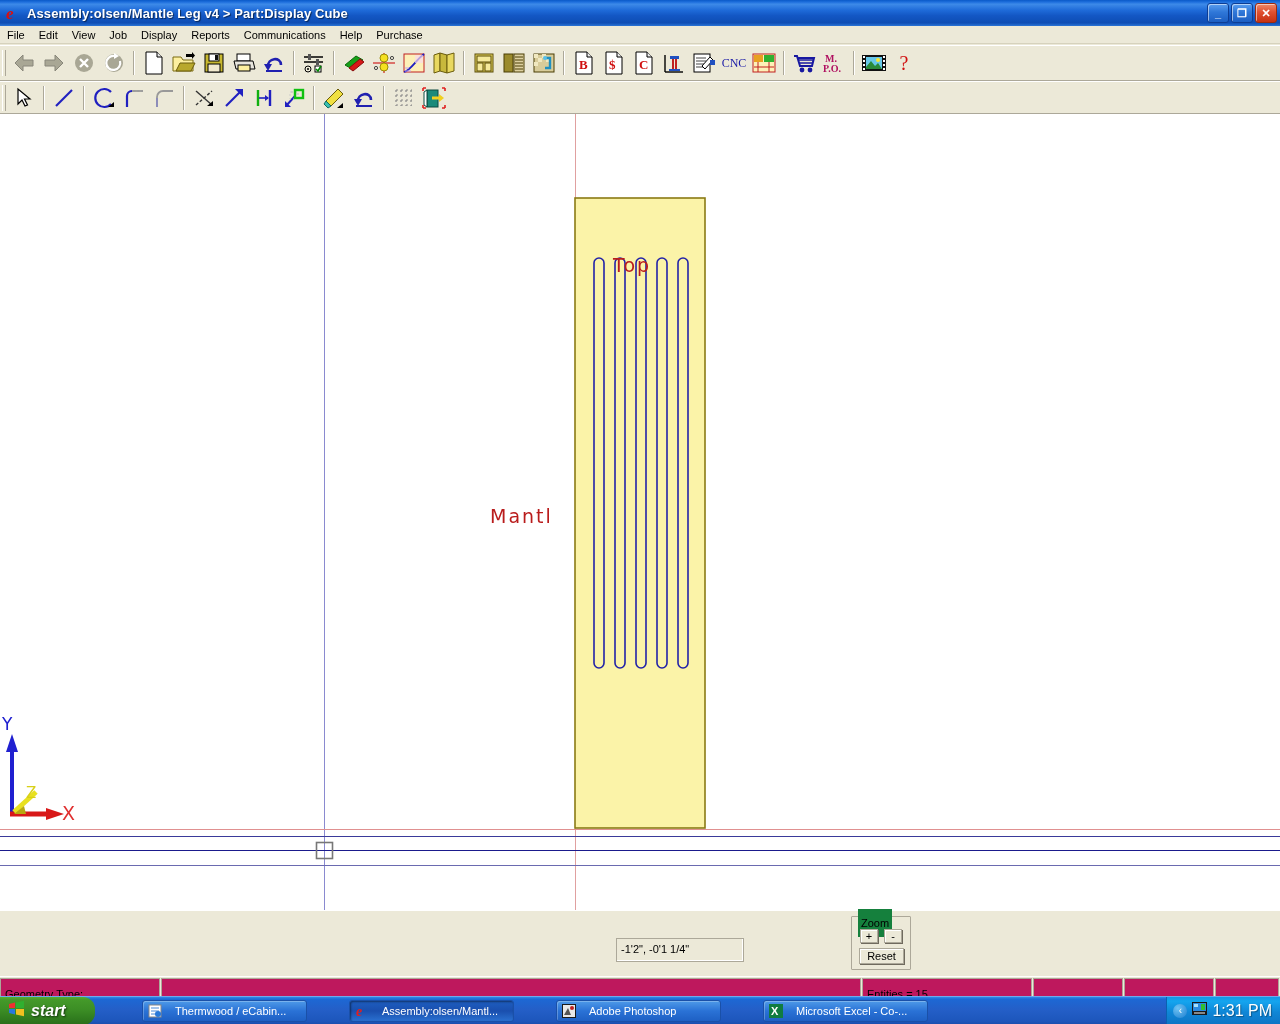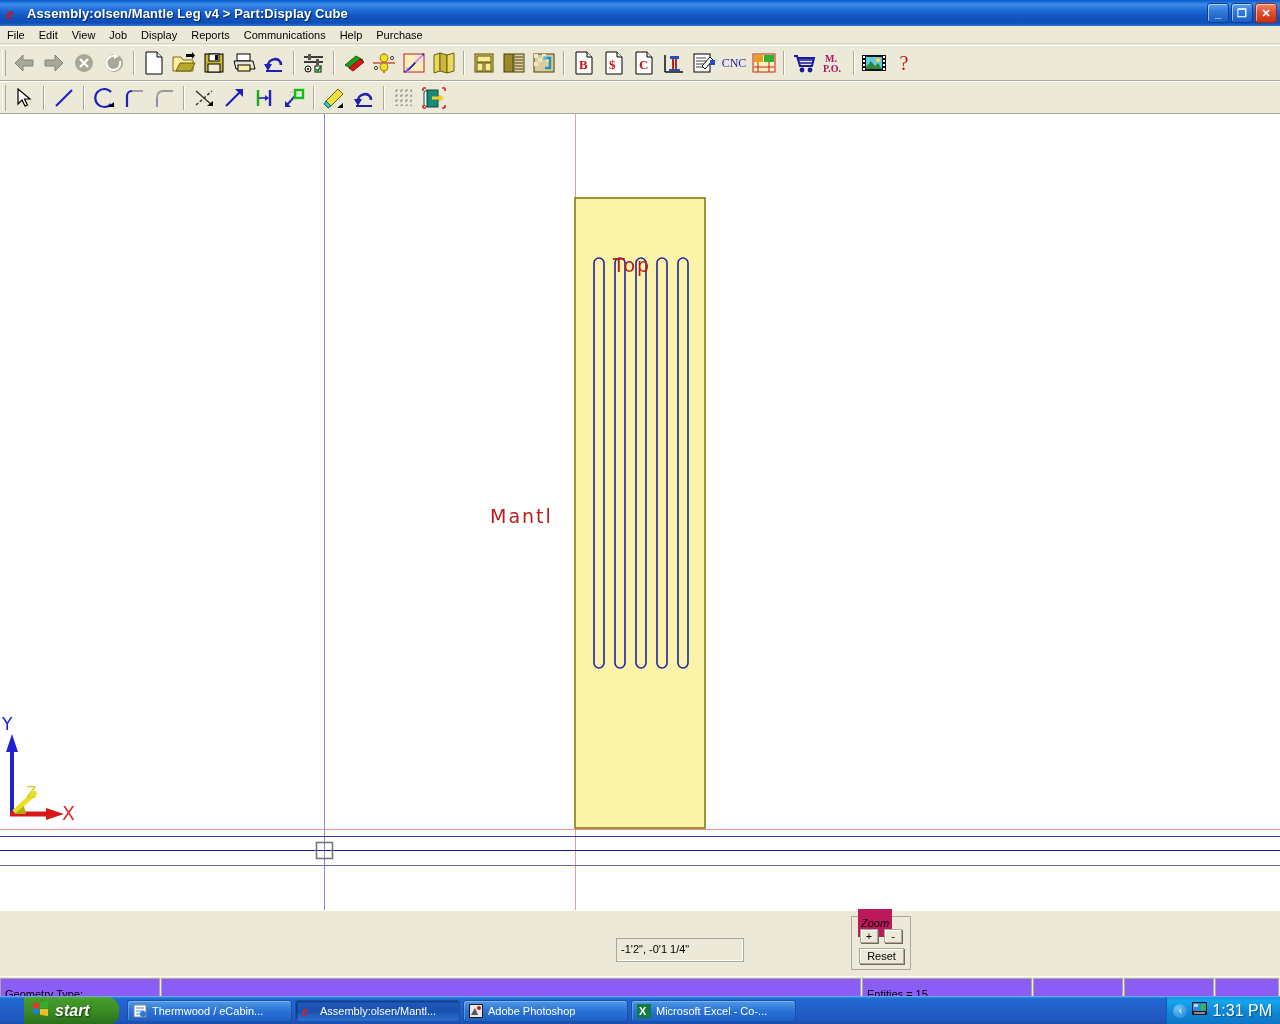--- a/index.html
+++ b/index.html
@@ -98,67 +98,67 @@
     position:absolute; left:616px; top:938px; width:128px; height:24px;
     background:#ece9d8; border:1px solid #aca899;
     box-shadow: inset -1px -1px 0 #ffffff;
     font-size:11px; color:#000; padding:4px 4px 0 4px; white-space:nowrap;
   }
   #zoomgroup {
     position:absolute; left:851px; top:916px; width:60px; height:54px;
     border:1px solid #aca899; border-radius:1px;
   }
   #zoomgroup .legend {
-    position:absolute; left:6px; top:-8px; background:#be185d;
-    padding:8px 3px; font-size:11px; color:#000;font-style:italic;
+    position:absolute; left:6px; top:-8px; background:#15803d;
+    padding:8px 3px; font-size:11px; color:#000;
   }
   .xpbtn {
     background:#ece9d8; border:1px solid #aca899;
     box-shadow: inset 1px 1px 0 #ffffff, 1px 1px 0 #6f6a5e;
     font-size:11px; color:#000; text-align:center; cursor:default;
     font-family:"Liberation Sans", sans-serif;
   }
   #zoom-plus { position:absolute; left:8px; top:12px; width:18px; height:14px; line-height:12px; }
   #zoom-minus { position:absolute; left:32px; top:12px; width:18px; height:14px; line-height:12px; }
   #zoom-reset { position:absolute; left:7px; top:31px; width:45px; height:16px; line-height:14px; }
 
   
   #statusbar {
     position:absolute; left:0; top:976px; width:1280px; height:20px;
     background:#ece9d8; border-top:1px solid #ffffff;
     display:flex; align-items:stretch;
   }
   .sb-cell {
     border:1px solid #aca899; margin:1px 1px 2px 0;
     font-size:11px; color:#000; padding:9px 4px; line-height:13px;
-    background:#8b5cf6; white-space:nowrap; overflow:hidden;
+    background:#be185d; white-space:nowrap; overflow:hidden;
   }
 
   
   #taskbar {
     position:absolute; left:0; top:996px; width:1280px; height:28px;
     background: linear-gradient(to bottom,#2f8ae8 0%,#1d68d4 8%,#245fc8 45%,#1d56bb 90%,#1a4fae 100%);
-    display:flex; align-items:center; border-top:1px solid #6fa8ec;padding-left:24px;
+    display:flex; align-items:center; border-top:1px solid #6fa8ec;
   }
   #startbtn {
     width:95px; height:28px; flex:none;
     background: linear-gradient(to bottom,#55ae2e 0%,#44992a 10%,#3c8e25 45%,#2f7a1e 80%,#2a6c1b 100%);
     border-top-right-radius:12px; border-bottom-right-radius:12px;
     display:flex; align-items:center; color:#fff;
     font-style:italic; font-weight:bold; font-size:16px;
     text-shadow:1px 1px 2px rgba(0,0,0,.6); cursor:default;
   }
   .tasks { display:flex; align-items:center; gap:3px; margin-left:8px; }
   .task {
     width:165px; height:22px; display:flex; align-items:center;
     background: linear-gradient(to bottom,#4e9ae8,#2a72d6 50%,#1e60c4);
     border:1px solid #1a50a8; border-radius:3px;
-    color:#fff; font-size:11px; padding:0 5px; gap:5px;
+    color:#fff; font-size:11px; padding:0 5px; gap:13px;
     box-shadow: inset 1px 1px 0 rgba(255,255,255,.25);
-    cursor:default; white-space:nowrap; overflow:hidden;
+    cursor:default; white-space:nowrap; overflow:hidden;margin-left:39px;
   }
   .task.active {
     background: linear-gradient(to bottom,#1e5ec0,#1a4fae 50%,#2a70d0);
     box-shadow: inset 1px 1px 2px rgba(0,0,0,.45);
   }
   .task .tlabel { overflow:hidden; text-overflow:ellipsis; }
   .task .ticon { width:14px; height:14px; flex:none; }
   #tray {
     margin-left:auto; height:28px; display:flex; align-items:center; gap:5px;
     padding:0 8px 0 6px;

